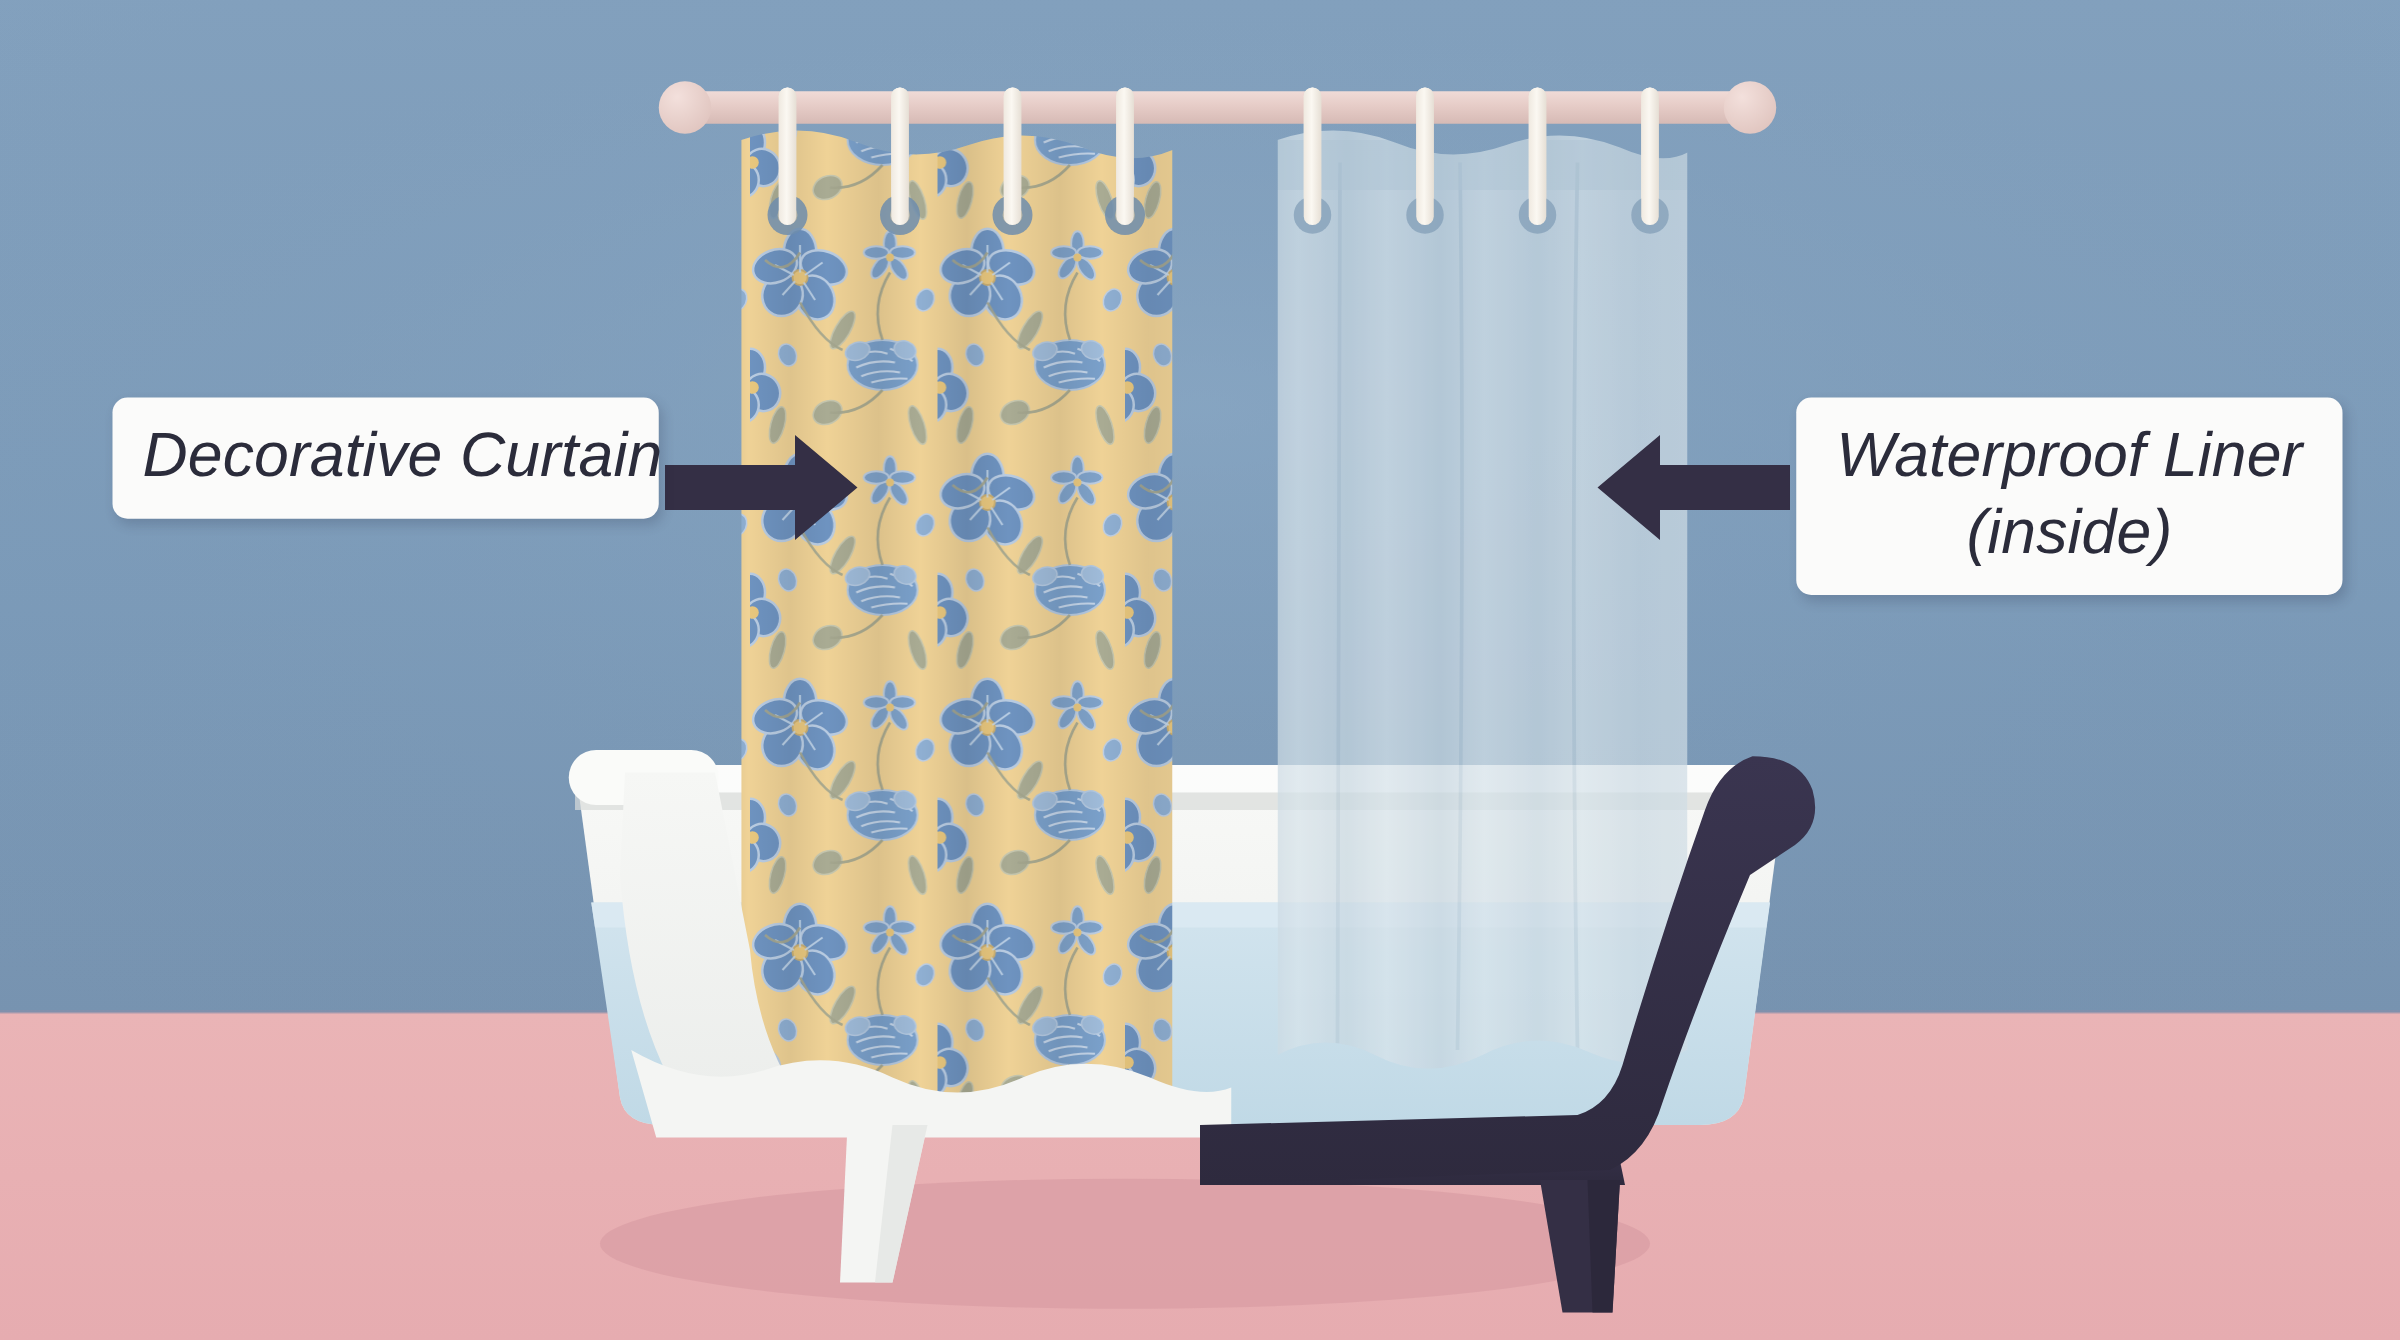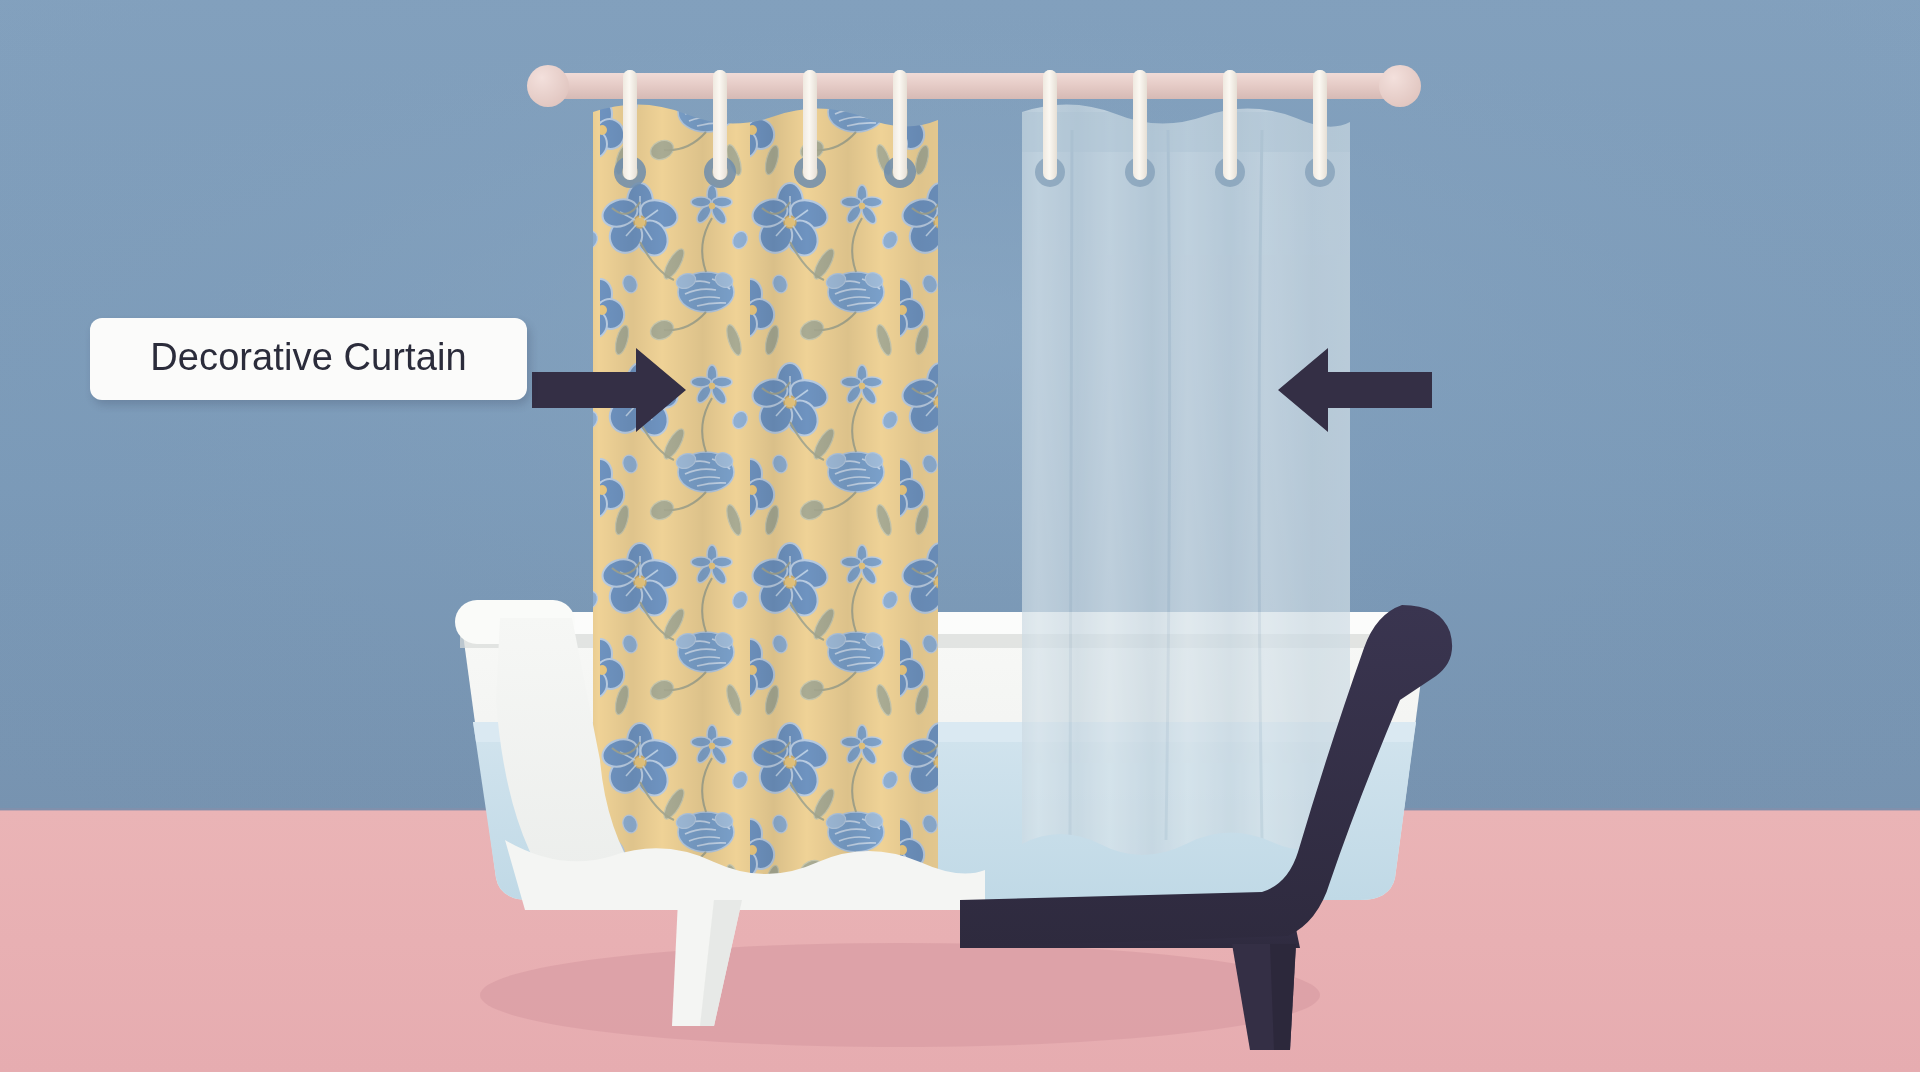--- a/index.html
+++ b/index.html
@@ -26,25 +26,26 @@
 
   
   .callout {
     position: absolute;
     background: #fbfbfa;
     border-radius: 12px;
     box-shadow: 3px 5px 9px rgba(40,45,70,0.20);
     padding: 16px 24px 20px 24px;
     text-align: center;
     color: #2b2c3b;
-    font-size: 38px;
+    font-size: 50px;
     line-height: 1.22;
     letter-spacing: 0.1px;
     z-index: 40;
     box-sizing: border-box;
+    font-style: italic;
   }
   .callout .l1 { display: block; white-space: nowrap; }
   .callout .l2 { display: block; white-space: nowrap; }
 
   #callout-left {
     left: 90px;
     top: 318px;
     width: 437px;
   }
   #callout-right {
@@ -446,14 +447,18 @@
          L 1278 390
          L 1328 432
          L 1328 408
          L 1432 408 Z" fill="#342F45"></path>
   </svg>
 
   <div class="callout" id="callout-left">
     <span class="l1">Decorative Curtain</span>
   </div>
 
+  <div class="callout" id="callout-right">
+    <span class="l1">Waterproof Liner</span>
+    <span class="l2">(inside)</span>
+  </div>
 
 </div>
 
 </body></html>

